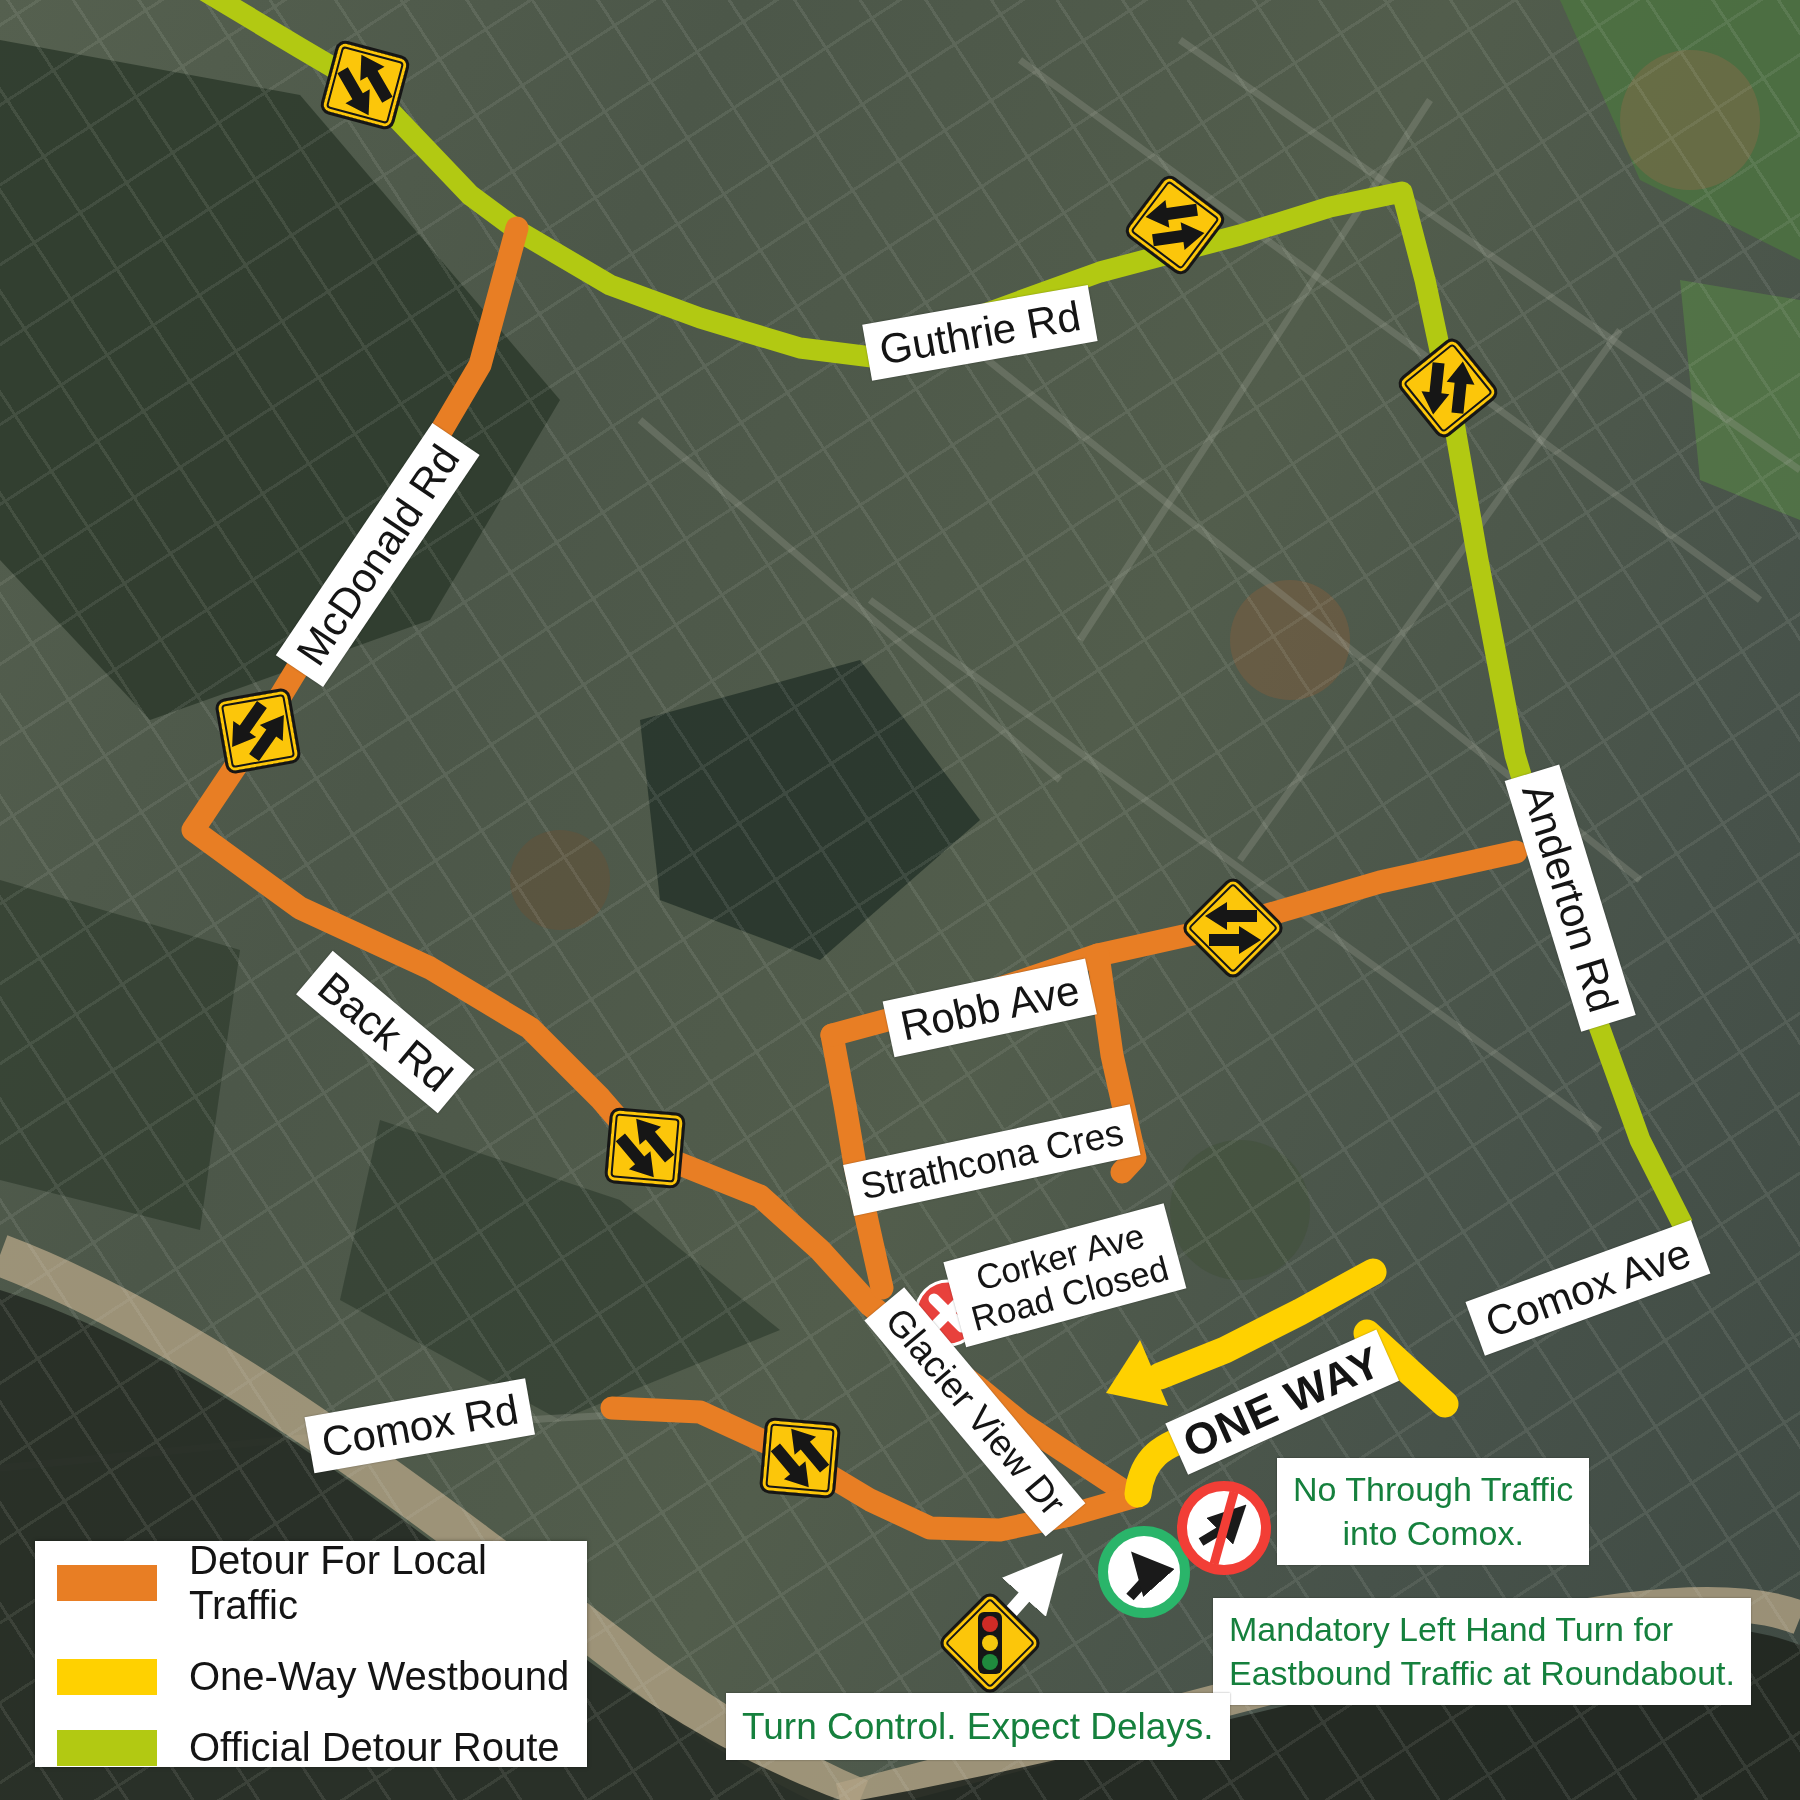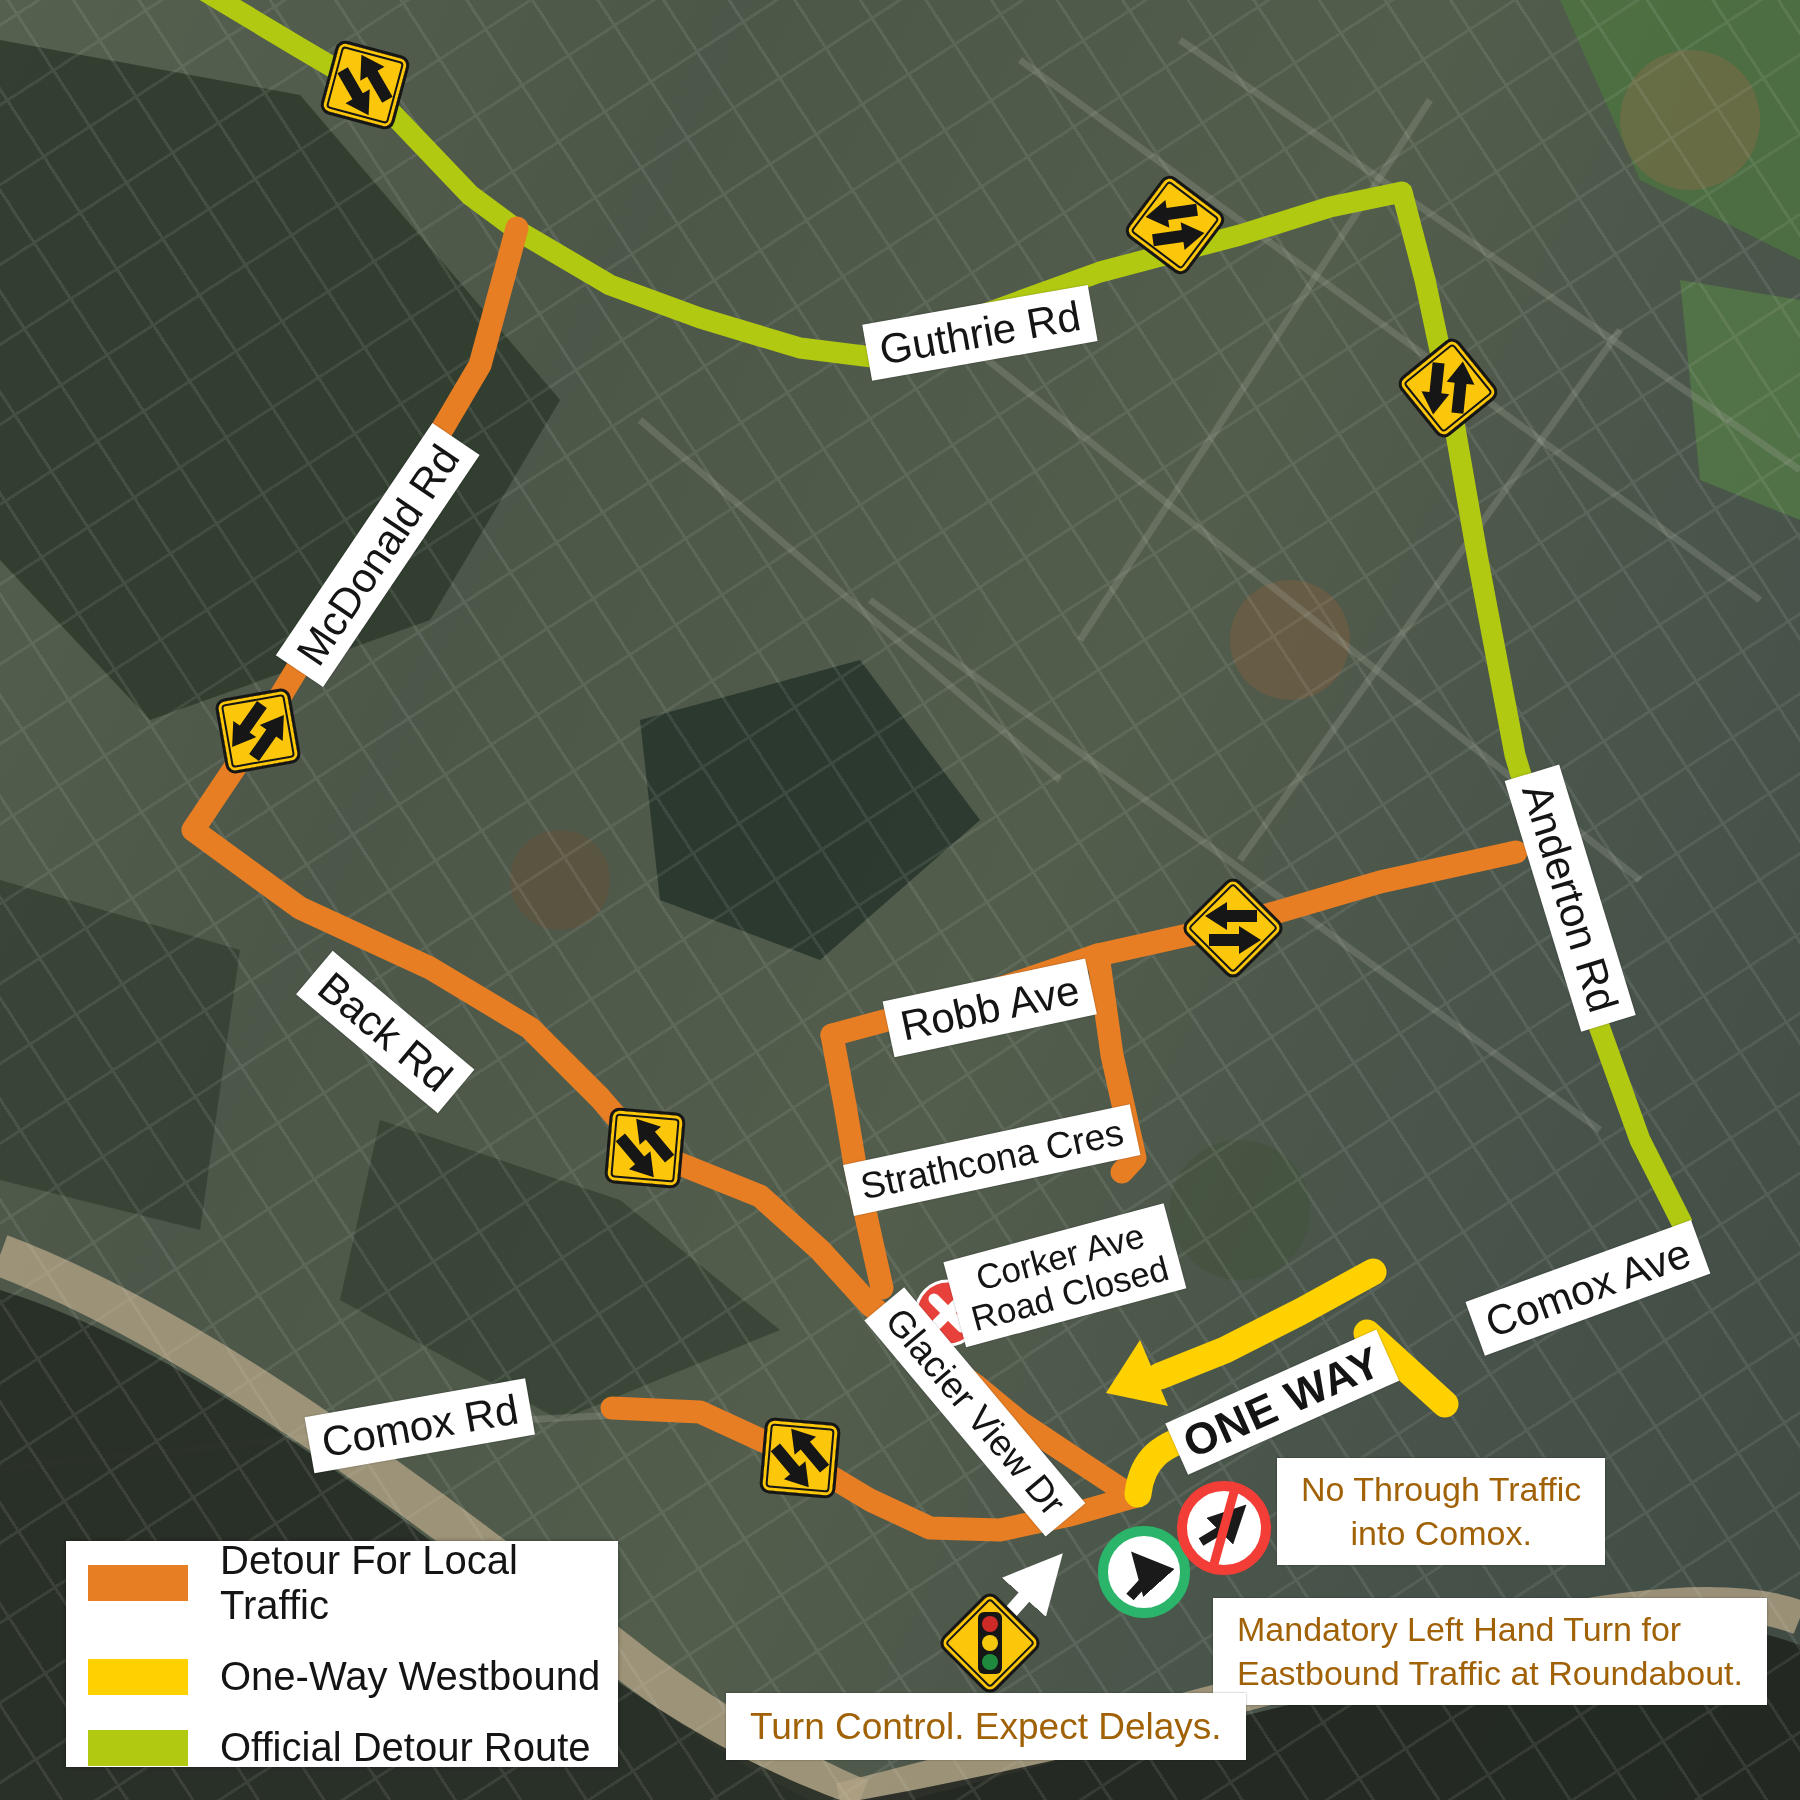--- a/index.html
+++ b/index.html
@@ -12,34 +12,34 @@
       repeating-linear-gradient(57deg,transparent 0 52px,#dfe3da 52px 55px),
       repeating-linear-gradient(-33deg,transparent 0 64px,#cfd4c8 64px 67px);}
   svg.layer{position:absolute;left:0;top:0;}
   
   .rlabel{position:absolute;background:#ffffff;color:#141414;white-space:nowrap;
     padding:6px 13px;font-size:42px;line-height:1.08;
     transform:translate(-50%,-50%) rotate(var(--rot,0deg));box-shadow:0 0 2px rgba(0,0,0,.35);}
   .rlabel.small{font-size:37px;}
   .rlabel.twoline{text-align:center;font-size:35px;}
   .rlabel.oneway{font-weight:700;font-size:44px;letter-spacing:1px;padding:4px 10px;}
-  .note{position:absolute;background:#ffffff;color:#a16207;padding:10px 24px;
+  .note{position:absolute;background:#ffffff;color:#15803d;padding:10px 16px;
     font-size:34px;line-height:1.28;box-shadow:0 0 2px rgba(0,0,0,.35);}
   .note.center{text-align:center;}
   .note.big{font-size:37px;}
   
   .sign{position:absolute;width:112px;height:112px;transform:translate(-50%,-50%) rotate(var(--rot,0deg));}
   .sign .diamond{position:absolute;inset:18px;background:#fcc60a;border:3px solid #161616;
     border-radius:10px;transform:rotate(45deg);box-shadow:inset 0 0 0 3px #fcc60a, inset 0 0 0 5px #161616;}
   .sign svg{position:absolute;left:16px;top:16px;}
   
   .circle-sign{position:absolute;transform:translate(-50%,-50%);}
   
   #legend{position:absolute;left:35px;top:1541px;width:552px;height:226px;background:#ffffff;
-    box-shadow:0 0 4px rgba(0,0,0,.4);display:flex;flex-direction:column;justify-content:center;gap:26px;padding:8px 0;box-sizing:border-box;margin-left:31px;}
+    box-shadow:0 0 4px rgba(0,0,0,.4);display:flex;flex-direction:column;justify-content:center;gap:26px;padding:8px 0;box-sizing:border-box;}
   .legend-row{display:flex;align-items:center;gap:32px;margin-left:22px;}
   .legend-swatch{width:100px;height:36px;flex:0 0 auto;}
   .legend-label{font-size:40px;color:#141414;}
 </style>
 </head>
 <body>
 
 <div id="stage">
 
   <svg class="layer" width="1800" height="1800">

